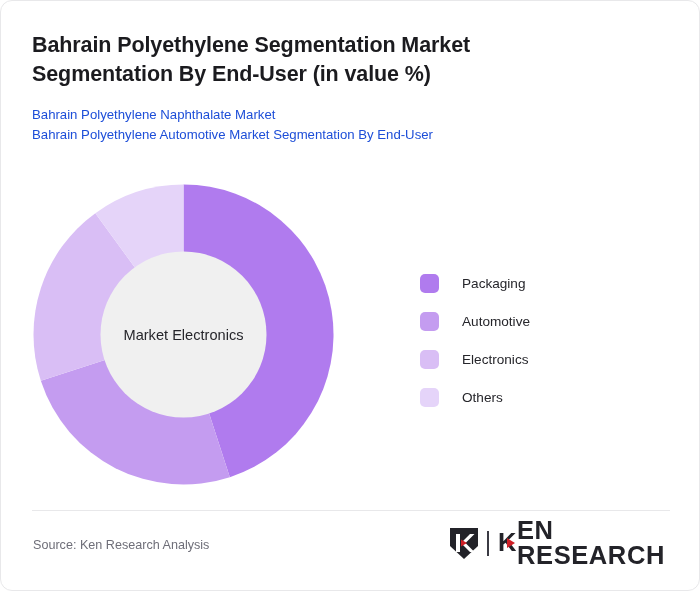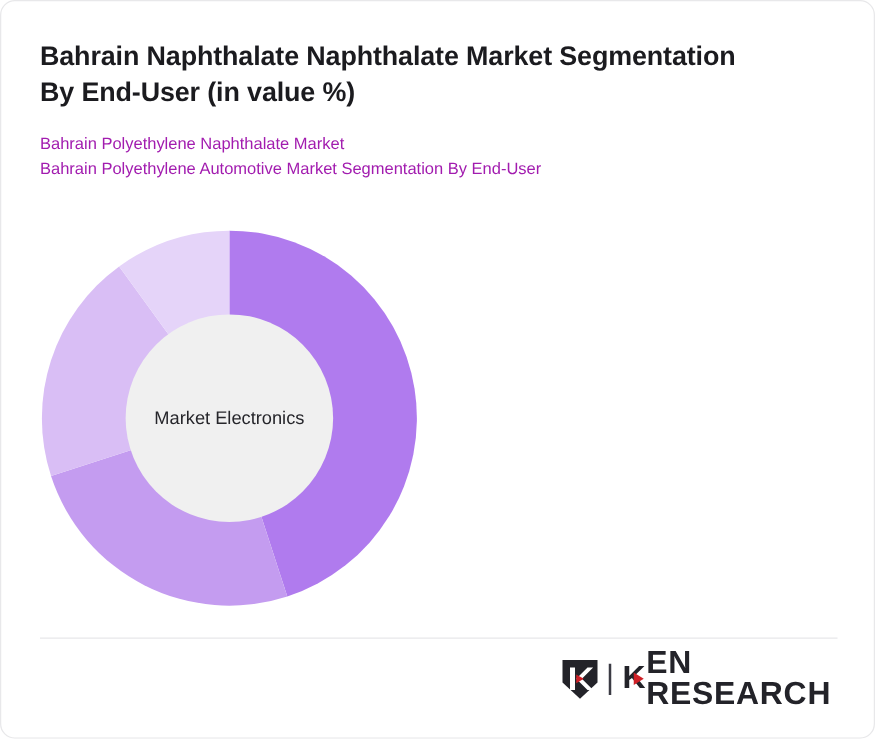--- a/index.html
+++ b/index.html
@@ -39,21 +39,21 @@
     font-weight: bold;
     color: #1b1b1f;
     letter-spacing: -0.1px;
   }
   .subtitle-block {
     margin-top: 16px;
   }
   .subtitle-line {
     font-size: 13.2px;
     line-height: 20px;
-    color: #a21caf;
+    color: #1d4ed8;
   }
 
   
   .donut-wrap {
     position: absolute;
     left: 32px;
     top: 183px;
     width: 301px;
     height: 301px;
   }
@@ -162,42 +162,61 @@
     border-bottom: 5px solid transparent;
     border-left: 8px solid #cf2027;
   }
 </style>
 </head>
 <body>
 
 <div class="card">
 
   <div class="header">
-    <h1 class="chart-title">Bahrain Naphthalate Naphthalate Market Segmentation By End-User (in value %)</h1>
+    <h1 class="chart-title">Bahrain Polyethylene Segmentation Market Segmentation By End-User (in value %)</h1>
     <div class="subtitle-block">
       <div class="subtitle-line">Bahrain Polyethylene Naphthalate Market</div>
       <div class="subtitle-line">Bahrain Polyethylene Automotive Market Segmentation By End-User</div>
     </div>
   </div>
 
   <div class="donut-wrap">
     <svg class="donut-svg" viewBox="0 0 301 301">
       <g id="donut-slices">
           <path d="M 150.5 150.5 L 150.5 0.5 A 150 150 0 0 1 196.8525491562421 293.158477444273 Z" fill="#b07bee"></path>
           <path d="M 150.5 150.5 L 196.8525491562421 293.158477444273 A 150 150 0 0 1 7.841522555726982 196.85254915624213 Z" fill="#c49cf0"></path>
           <path d="M 150.5 150.5 L 7.841522555726982 196.85254915624213 A 150 150 0 0 1 62.33221215612902 29.147450843757895 Z" fill="#d9bef5"></path>
           <path d="M 150.5 150.5 L 62.33221215612902 29.147450843757895 A 150 150 0 0 1 150.49999999999997 0.5 Z" fill="#e5d4f9"></path>
         </g>
       <circle id="donut-hole" cx="150.5" cy="150.5" r="83" fill="#f0f0f0"></circle>
     </svg>
     <div class="donut-center-label">Market Electronics</div>
   </div>
 
+  <div class="legend" id="legend">
+      <div class="legend-item">
+        <span class="legend-swatch" style="background: rgb(176, 123, 238);"></span>
+        <span class="legend-label">Packaging</span>
+      </div>
+      <div class="legend-item">
+        <span class="legend-swatch" style="background: rgb(196, 156, 240);"></span>
+        <span class="legend-label">Automotive</span>
+      </div>
+      <div class="legend-item">
+        <span class="legend-swatch" style="background: rgb(217, 190, 245);"></span>
+        <span class="legend-label">Electronics</span>
+      </div>
+      <div class="legend-item">
+        <span class="legend-swatch" style="background: rgb(229, 212, 249);"></span>
+        <span class="legend-label">Others</span>
+      </div>
+    </div>
 
   <div class="footer-divider"></div>
+  <div class="source-text">Source: Ken Research Analysis</div>
 
   <div class="logo">
     <svg class="logo-mark" viewBox="0 0 34 34">
       <path d="M3 2 L31 2 L31 20 L17 33 L3 20 Z" fill="#232329"></path>
       <path d="M9 8 L13 8 L13 26 L9 26 Z" fill="#ffffff"></path>
       <path d="M14 17 L23 8 L27.5 8 L18.5 17 L27.5 26 L23 26 Z" fill="#ffffff"></path>
       <path d="M14 13.5 L20 17 L14 20.5 Z" fill="#cf2027"></path>
     </svg>
     <div class="logo-bar"></div>
     <div class="logo-wordmark">

